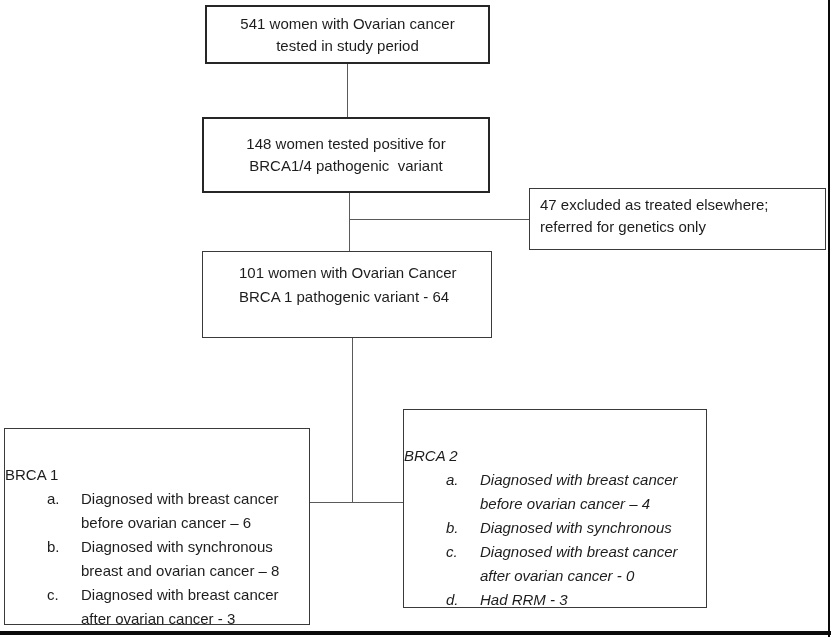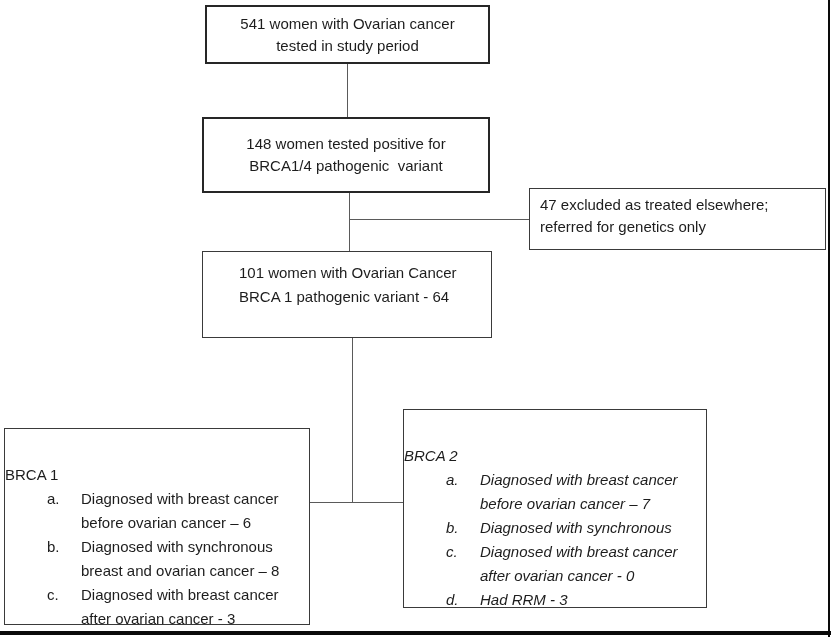--- a/index.html
+++ b/index.html
@@ -120,21 +120,21 @@
       </div>
     </div>
   </div>
 
   <div class="fbox outcome" style="left:403px;top:409px;width:304px;height:199px;font-style:italic;">
     <div class="obox-title">BRCA 2</div>
     <div class="oitem">
       <div class="li-letter">a.</div>
       <div class="li-lines">
         <div class="line">Diagnosed with breast cancer</div>
-        <div class="line">before ovarian cancer – 7</div>
+        <div class="line">before ovarian cancer – 4</div>
       </div>
     </div>
     <div class="oitem">
       <div class="li-letter">b.</div>
       <div class="li-lines">
         <div class="line">Diagnosed with synchronous</div>
       </div>
     </div>
     <div class="oitem">
       <div class="li-letter">c.</div>

